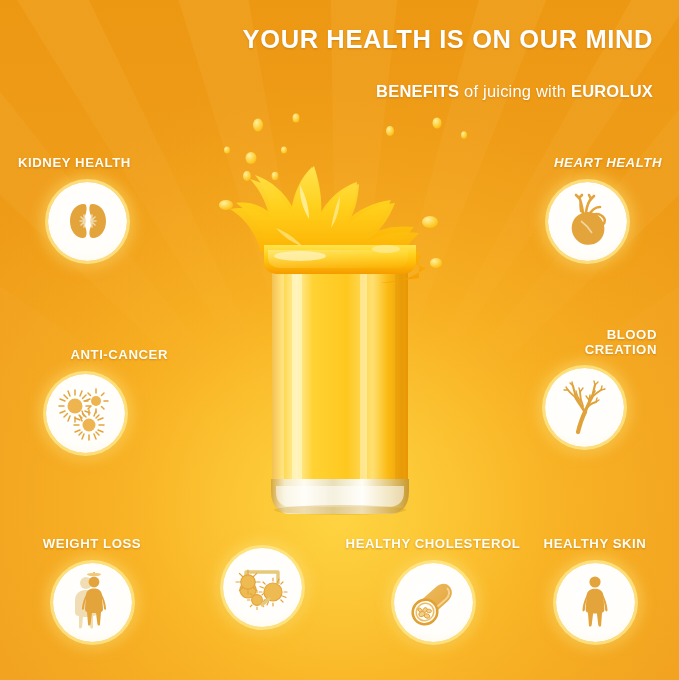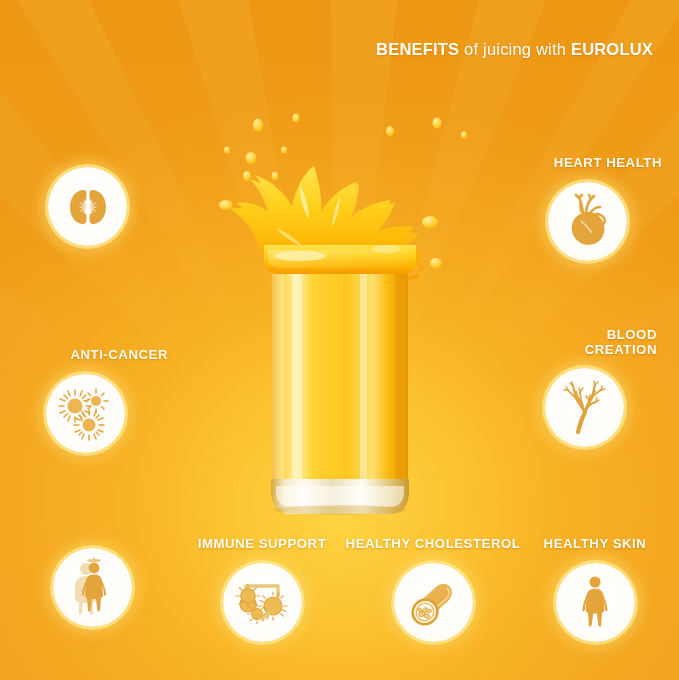--- a/index.html
+++ b/index.html
@@ -21,21 +21,21 @@
     pointer-events:none;
   }
   
   .headings{position:absolute;right:26px;top:26px;text-align:right;z-index:40;}
   .h-main{
     color:#fff;font-weight:bold;font-size:25.5px;letter-spacing:.6px;
     line-height:1.05;white-space:nowrap;
     text-shadow:0 1px 2px rgba(150,80,0,.35);
   }
   .h-sub{
-    margin-top:14px;color:#fff;font-size:16.5px;white-space:nowrap;
+    margin-top:29px;color:#fff;font-size:16.5px;white-space:nowrap;
     letter-spacing:.2px;text-shadow:0 1px 2px rgba(150,80,0,.3);
   }
   .h-sub b{font-weight:bold;}
   .h-sub span.lt{font-weight:normal;}
   
   .benefit{position:absolute;z-index:30;width:150px;}
   .benefit .lbl{
     color:#FFFDF2;font-weight:bold;font-size:13.2px;letter-spacing:.55px;
     line-height:1.12;text-shadow:0 1px 2px rgba(150,80,0,.38);
     white-space:pre-line;
@@ -44,21 +44,21 @@
     width:79px;height:79px;border-radius:50%;
     background:radial-gradient(circle at 50% 42%, #FFFFFF 0%, #FFFEFA 62%, #FDF6E2 100%);
     box-shadow:0 0 0 3px rgba(255,233,140,.75), 0 0 14px 6px rgba(255,226,120,.55), 0 2px 6px rgba(180,105,5,.25);
     display:flex;align-items:center;justify-content:center;
     overflow:hidden;
   }
   .circle svg{display:block;}
   
   .b-kidney{left:18px;top:156px;text-align:left;}
   .b-kidney .circle{margin:11px 0 0 30px;}
-  .b-heart{left:512px;top:156px;text-align:right;}
+  .b-heart{left:512px;top:156px;text-align:right;font-style:italic;}
   .b-heart .circle{margin:11px 0 0 36px;}
   .b-cancer{left:18px;top:348px;text-align:right;}
   .b-cancer .circle{margin:11px 0 0 28px;}
   .b-blood{left:512px;top:328px;text-align:right;width:145px;}
   .b-blood .circle{margin:10px 0 0 33px;}
   .b-weight{left:12px;top:537px;text-align:center;width:160px;}
   .b-weight .circle{margin:11px auto 0;}
   .b-immune{left:182px;top:537px;text-align:center;width:160px;}
   .b-immune .circle{margin:11px auto 0;}
   .b-chol{left:333px;top:537px;text-align:center;width:200px;}
@@ -97,20 +97,21 @@
         <polygon points="339,520 730,-60 820,-60"></polygon>
         <polygon points="339,520 -140,60 -140,190"></polygon>
         <polygon points="339,520 820,60 820,190"></polygon>
       </g>
       <rect width="679" height="680" fill="url(#glow)"></rect>
     </svg>
   </div>
   <div class="vig"></div>
 
   <div class="headings">
+    <div class="h-main">YOUR HEALTH IS ON OUR MIND</div>
     <div class="h-sub"><b>BENEFITS</b><span class="lt"> of juicing with </span><b>EUROLUX</b></div>
   </div>
 
   <div class="glass-wrap">
     <svg width="679" height="680" viewBox="0 0 679 680">
       <defs>
         <linearGradient id="juiceBody" x1="0" y1="0" x2="1" y2="0">
           <stop offset="0%" stop-color="#F0A608"></stop>
           <stop offset="7%" stop-color="#FFD43F"></stop>
           <stop offset="18%" stop-color="#FFF0A8"></stop>
@@ -213,20 +214,21 @@
 
         <ellipse cx="226" cy="205" rx="7" ry="5" fill="url(#dropG)"></ellipse>
         <ellipse cx="430" cy="222" rx="8" ry="6" fill="url(#dropG)"></ellipse>
         <ellipse cx="436" cy="263" rx="6" ry="5" fill="url(#dropG)"></ellipse>
         <ellipse cx="247" cy="176" rx="4" ry="5" fill="url(#dropG)"></ellipse>
       </g>
     </svg>
   </div>
 
   <div class="benefit b-kidney">
+    <div class="lbl">KIDNEY HEALTH</div>
     <div class="circle">
       <svg width="62" height="62" viewBox="0 0 62 62">
         <g fill="#E3A43C">
           <path d="M27,14 C19,14 13,21 13,31 C13,41 19,48 26,48 C30,48 30,43 29,39 C28,35 26,33 26,31 C26,29 28,27 29,23 C30,19 30,14 27,14 Z"></path>
           <path d="M35,14 C43,14 49,21 49,31 C49,41 43,48 36,48 C32,48 32,43 33,39 C34,35 36,33 36,31 C36,29 34,27 33,23 C32,19 32,14 35,14 Z"></path>
         </g>
         <g stroke="#F0D8A8" stroke-width="1.6" fill="none" stroke-linecap="round">
           <path d="M28,31 L24,27 M28,31 L23,31 M28,31 L24,35 M28,31 L27,25 M28,31 L27,37"></path>
           <path d="M34,31 L38,27 M34,31 L39,31 M34,31 L38,35 M34,31 L35,25 M34,31 L35,37"></path>
         </g>
@@ -308,20 +310,21 @@
             <path d="M21,19 L20,15"></path>
           </g>
           <path d="M33,25 C35,21 37,18 39,15" stroke-width="1.7"></path>
           <path d="M25,26 C23,23 21,20 20,17" stroke-width="1.6"></path>
         </g>
       </svg>
     </div>
   </div>
 
   <div class="benefit b-weight">
+    <div class="lbl">WEIGHT LOSS</div>
     <div class="circle">
       <svg width="56" height="62" viewBox="0 0 56 62">
 
         <g fill="#EED7A6" opacity="0.85">
           <circle cx="22" cy="12" r="6"></circle>
           <path d="M22,19 C15,19 11,23 11,30 L11,41 C11,44 13,45 15,45 L15,56 C15,58 17,58 18,56 L19,46 L25,46 L26,56 C27,58 29,58 29,56 L29,45 C31,45 33,44 33,41 L33,30 C33,23 29,19 22,19 Z"></path>
         </g>
 
         <g fill="#E3A43C">
           <circle cx="30" cy="11" r="5.4"></circle>
@@ -330,21 +333,20 @@
           <path d="M37.5,23 C40,27 41.5,32 42,37 C42.5,39 40.5,39.5 40,37.5 C39.5,32.5 38.5,27.5 36.5,24 Z"></path>
         </g>
 
         <path d="M30,3 L30,1" stroke="#E3A43C" stroke-width="1.4"></path>
         <ellipse cx="30" cy="3.5" rx="7" ry="1.6" fill="#EFC878"></ellipse>
       </svg>
     </div>
   </div>
 
   <div class="benefit b-immune">
-    <div class="lbl">IMMUNE SUPPORT</div>
     <div class="circle">
       <svg width="60" height="60" viewBox="0 0 60 60">
 
         <path d="M14,26 L14,14 L46,14 L46,26" stroke="#E8C979" stroke-width="3.4" fill="none" stroke-linejoin="round"></path>
 
         <g fill="#EDBB52" stroke="#E3A43C" stroke-width="1.2">
           <path d="M16,24 a8,8 0 1,0 0.1,0 Z M16,16 l1.5,3 M24,24 l-3,1 M16,32 l-1.5,-3 M8,24 l3,-1
                    M22,18 l-2.5,2 M22,30 l-2.5,-2 M10,30 l2.5,-2 M10,18 l2.5,2" stroke-linecap="round"></path>
         </g>
         <g fill="#EDBB52" stroke="#E3A43C" stroke-width="1.2" stroke-linecap="round">

